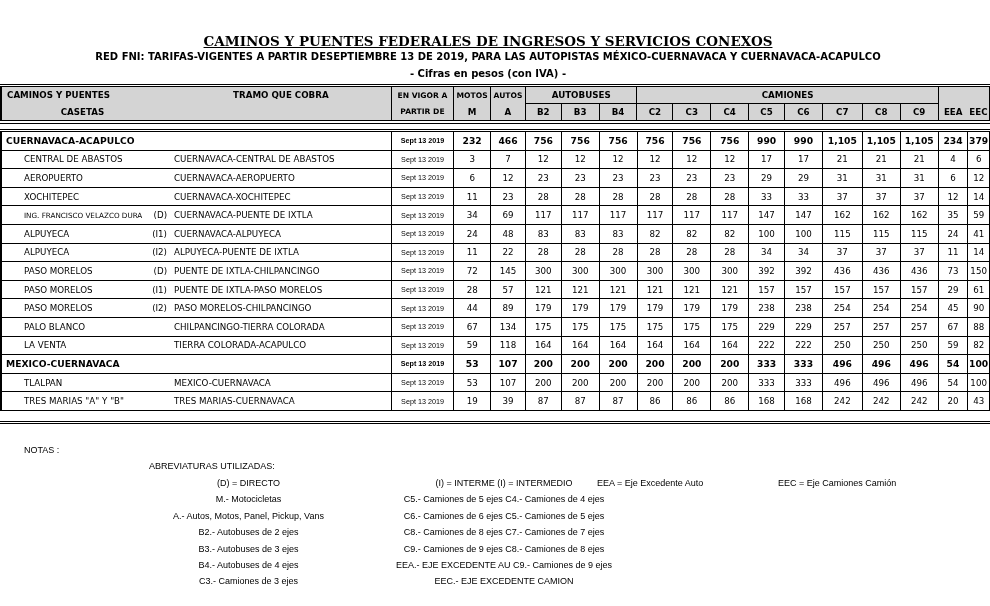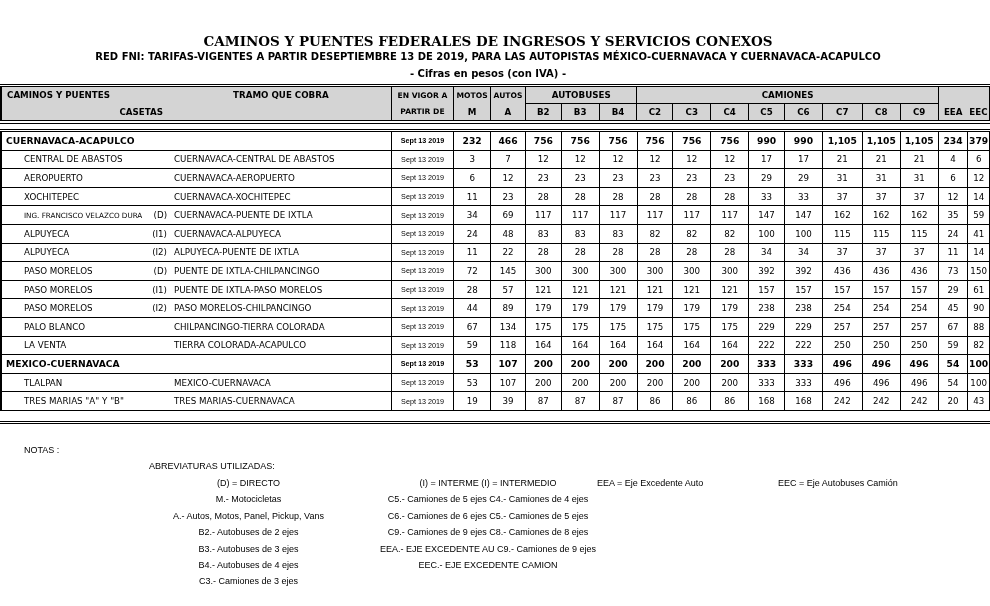--- a/index.html
+++ b/index.html
@@ -1,48 +1,48 @@
 <!DOCTYPE html>
 <html><head>
 <meta charset="utf-8">
 <style>
   html, body { margin: 0; padding: 0; background: #ffffff; }
   body { width: 990px; height: 606px; position: relative; overflow: hidden; font-family: "DejaVu Sans", sans-serif; color: #000; }
-  .title1 { position: absolute; left: 0; width: 976px; top: 33px; text-align: center; font-weight: bold; font-size: 13.5px; font-family: "DejaVu Serif", serif; }
+  .title1 { position: absolute; left: 0; width: 976px; top: 33px; text-align: center; font-weight: bold; font-size: 13.5px; font-family: "DejaVu Serif", serif; text-decoration: underline; }
   .title2 { position: absolute; left: 0; width: 976px; top: 51px; text-align: center; font-weight: bold; font-size: 10px; }
   .title3 { position: absolute; left: 0; width: 976px; top: 68px; text-align: center; font-weight: bold; font-size: 10px; }
   .title3 span { }
 
   table.grid { position: absolute; left: 0; border-collapse: collapse; table-layout: fixed; font-size: 9px; }
   table.grid td { border: 1px solid #000; padding: 0; height: 17px; text-align: center; white-space: nowrap; overflow: hidden; }
 
   #hdr { top: 84px; width: 990px; border-top: 3px double #000; border-bottom: 4px double #000; border-left: 2px solid #000; }
   #hdr td { background: #d4d4d4; font-weight: bold; height: 16px; font-size: 8.7px; margin-top: 36px; }
   #hdr td.la { text-align: left; padding-left: 5px; }
-  #hdr td.rt { text-align: right; padding-right: 8px; }
+  #hdr td.rt { padding-right: 8px; }
   #hdr td.sm { font-size: 7.6px; }
 
   #body { top: 129px; width: 990px; border-top: 3px double #000; border-left: 2px solid #000; }
   #body td { font-size: 8.7px; height: 17.6px; }
   #body td.name { text-align: left; padding-left: 22px; border-right: none; }
   #body td.name.small { font-size: 7.2px; }
   #body td.code { text-align: right; padding-right: 4px; border-left: none; border-right: none; }
   #body td.tramo { text-align: left; padding-left: 3px; border-left: none; }
   #body td.date { font-size: 7.2px; font-family: "Liberation Sans", sans-serif; }
   #body tr.section td { font-weight: bold; font-size: 9.2px; }
   #body tr.section td.group { text-align: left; padding-left: 4px; }
   #body tr.section td.date { font-size: 7.2px; }
 
   .bottom-rule { position: absolute; left: 0; width: 990px; top: 421px; height: 0; border-top: 3px double #000; }
   .notes-label { position: absolute; left: 24px; top: 445px; font-size: 9px; font-family: "Liberation Sans", sans-serif; }
   .abbr-label { position: absolute; left: 149px; top: 461px; font-size: 9px; font-family: "Liberation Sans", sans-serif; }
   .ncol { position: absolute; font-size: 9px; font-family: "Liberation Sans", sans-serif; white-space: nowrap; }
   .ncol div { height: 16.4px; line-height: 16.4px; text-align: center; }
   .c1 { left: 173px; top: 475px; }
-  .c2 { left: 380px; top: 475px; }
+  .c2 { left: 396px; top: 475px; }
   .c3 { left: 597px; top: 475px; }
   .c4 { left: 778px; top: 475px; }
 </style>
 </head>
 <body>
 
 <div class="title1">CAMINOS Y PUENTES FEDERALES DE INGRESOS Y SERVICIOS CONEXOS</div>
 <div class="title2">RED FNI: TARIFAS-VIGENTES A PARTIR DESEPTIEMBRE 13 DE 2019, PARA LAS AUTOPISTAS MÉXICO-CUERNAVACA Y CUERNAVACA-ACAPULCO</div>
 <div class="title3"><span>- Cifras en pesos (con IVA) -</span></div>
 
@@ -449,22 +449,23 @@
   <div> A.- Autos, Motos, Panel, Pickup, Vans</div>
   <div>B2.- Autobuses de 2 ejes</div>
   <div>B3.- Autobuses de 3 ejes</div>
   <div>B4.- Autobuses de 4 ejes</div>
   <div>C3.- Camiones de 3 ejes</div>
 </div>
 <div class="ncol c2">
   <div>(I) = INTERME (I) = INTERMEDIO</div>
   <div>C5.- Camiones de 5 ejes  C4.- Camiones de 4 ejes</div>
   <div>C6.- Camiones de 6 ejes  C5.- Camiones de 5 ejes</div>
+  <div>C8.- Camiones de 8 ejes  C7.- Camiones de 7 ejes</div>
   <div>C9.- Camiones de 9 ejes  C8.- Camiones de 8 ejes</div>
   <div>EEA.- EJE EXCEDENTE AU C9.- Camiones de 9 ejes</div>
   <div>EEC.- EJE EXCEDENTE CAMION</div>
 </div>
 <div class="ncol c3">
   <div>EEA = Eje Excedente Auto</div>
 </div>
 <div class="ncol c4">
-  <div>EEC = Eje Autobuses Camión</div>
+  <div>EEC = Eje Camiones Camión</div>
 </div>
 
 </body></html>

